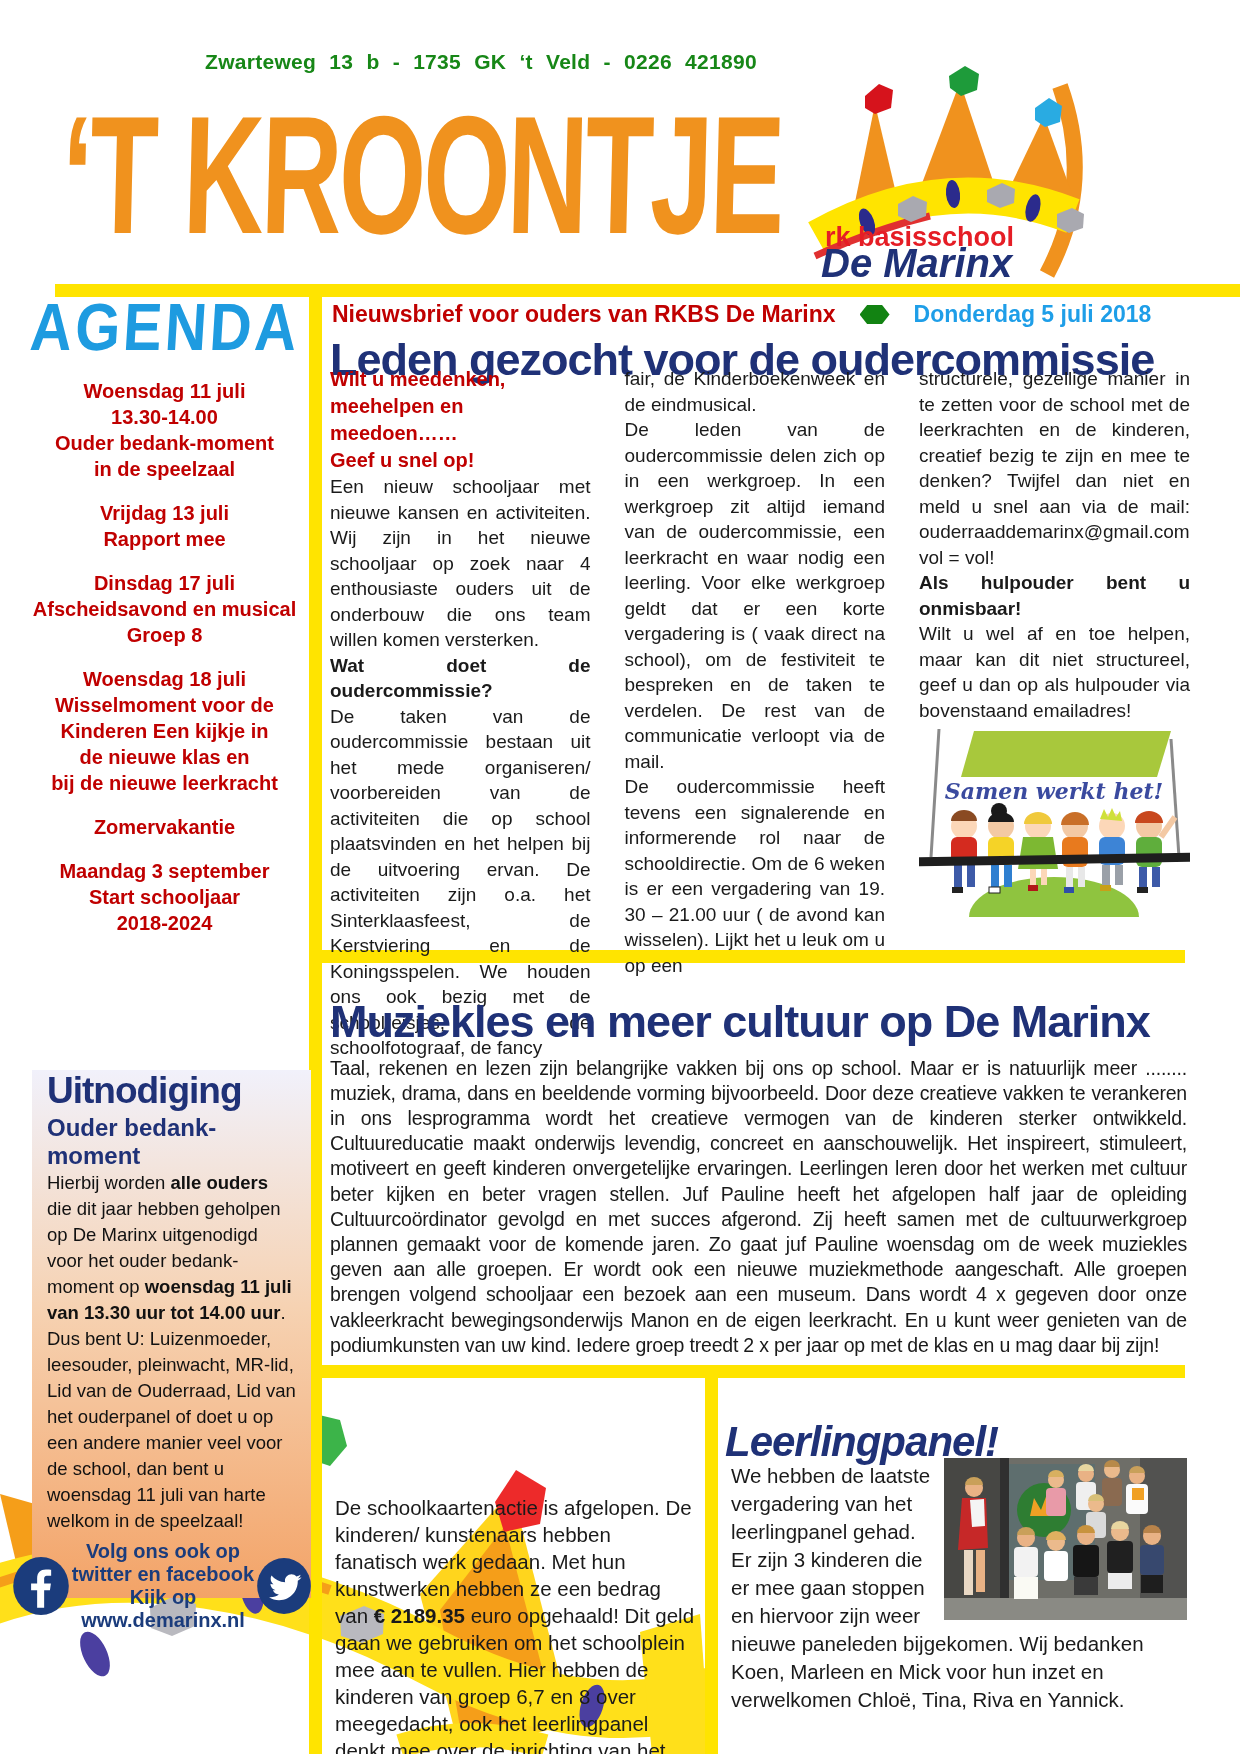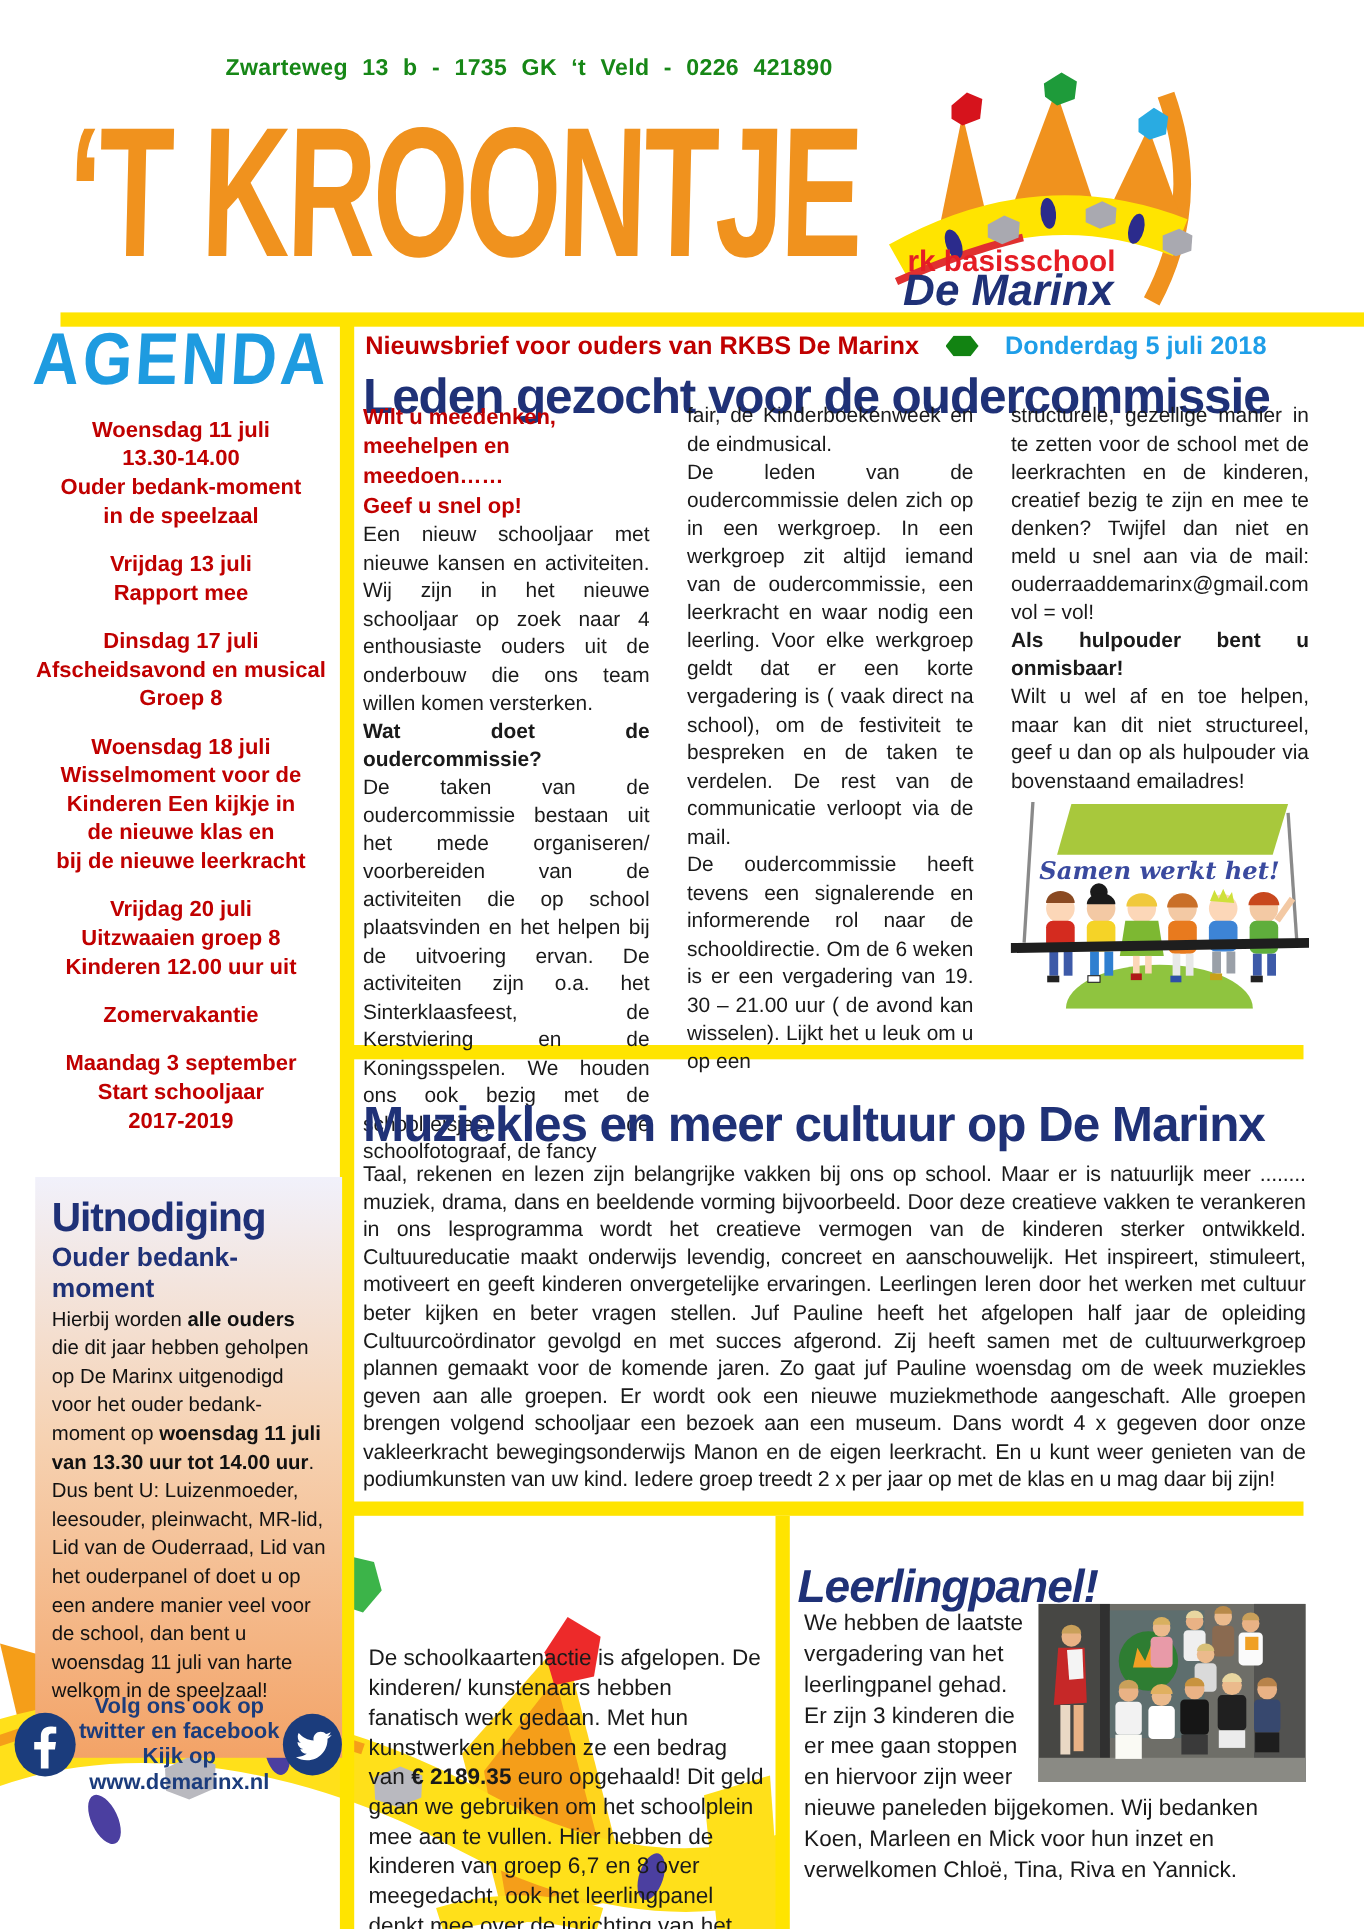--- a/index.html
+++ b/index.html
@@ -24,21 +24,21 @@
              clip-path:polygon(25% 0,75% 0,100% 50%,75% 100%,25% 100%,0 50%);}
   .issue-date{font-size:23px;font-weight:bold;color:#1E9EE8;}
   
   .agenda-title{position:absolute;left:30px;top:288px;width:275px;text-align:center;
                 font-size:58px;font-weight:bold;color:#1E9BE0;letter-spacing:3px;
                 transform:scaleY(1.15) skewX(-4deg);transform-origin:50% 0;z-index:3;}
   .agenda{position:absolute;left:22px;top:378px;width:285px;text-align:center;z-index:3;}
   .ag-group{margin-bottom:18px;}
   .ag-line{font-size:20px;font-weight:bold;color:#C00000;line-height:26px;}
   .invite{position:absolute;left:32px;top:1070px;width:279px;height:528px;box-sizing:border-box;
-          padding:16px 15px;z-index:3;
+          padding:0 15px;z-index:3;
           background:linear-gradient(180deg,#f1f1fb 0%,#f6d2b2 45%,#f3a367 100%);}
   .inv-title{font-size:37px;font-weight:bold;color:#1F3177;letter-spacing:-1px;}
   .inv-sub{font-size:24px;font-weight:bold;color:#1F3177;margin-top:2px;}
   .inv-body{font-size:18.5px;line-height:26px;margin-top:0;color:#111;}
   
   .crown-bl{position:absolute;left:0;top:1394px;z-index:1;}
   .social{position:absolute;left:12px;top:1540px;width:300px;display:flex;align-items:center;z-index:4;}
   .social-text{flex:1;text-align:center;font-size:20px;font-weight:bold;color:#1B3C7C;line-height:23px;}
   
   .t-head{position:absolute;font-weight:bold;color:#1F3177;letter-spacing:-1px;z-index:3;white-space:nowrap;}
@@ -120,31 +120,26 @@
       <div class="ag-line">Groep 8</div>
     </div>
     <div class="ag-group">
       <div class="ag-line">Woensdag 18 juli</div>
       <div class="ag-line">Wisselmoment voor de</div>
       <div class="ag-line">Kinderen Een kijkje in</div>
       <div class="ag-line">de nieuwe klas en</div>
       <div class="ag-line">bij de nieuwe leerkracht</div>
     </div>
     <div class="ag-group">
-      <div class="ag-line">Vrijdag 20 juli</div>
-      <div class="ag-line">Uitzwaaien groep 8</div>
-      <div class="ag-line">Kinderen 12.00 uur uit</div>
-    </div>
-    <div class="ag-group">
       <div class="ag-line">Zomervakantie</div>
     </div>
     <div class="ag-group">
       <div class="ag-line">Maandag 3 september</div>
       <div class="ag-line">Start schooljaar</div>
-      <div class="ag-line">2017-2019</div>
+      <div class="ag-line">2018-2024</div>
     </div>
   </div>
 
   <div class="invite">
     <div class="inv-title">Uitnodiging</div>
     <div class="inv-sub">Ouder bedank-moment</div>
     <p class="inv-body"><span>Hierbij worden </span><b>alle ouders</b><span> die dit jaar hebben geholpen op De Marinx uitgenodigd voor het ouder bedank-moment op </span><b>woensdag 11 juli van 13.30 uur tot 14.00 uur</b><span>. Dus bent U: Luizenmoeder, leesouder, pleinwacht, MR-lid, Lid van de Ouderraad, Lid van het ouderpanel of doet u op een andere manier veel voor de school, dan bent u woensdag 11 juli van harte welkom in de speelzaal!</span></p>
   </div>
 
   <svg class="crown-bl" width="710" height="360" viewBox="0 0 710 360">

